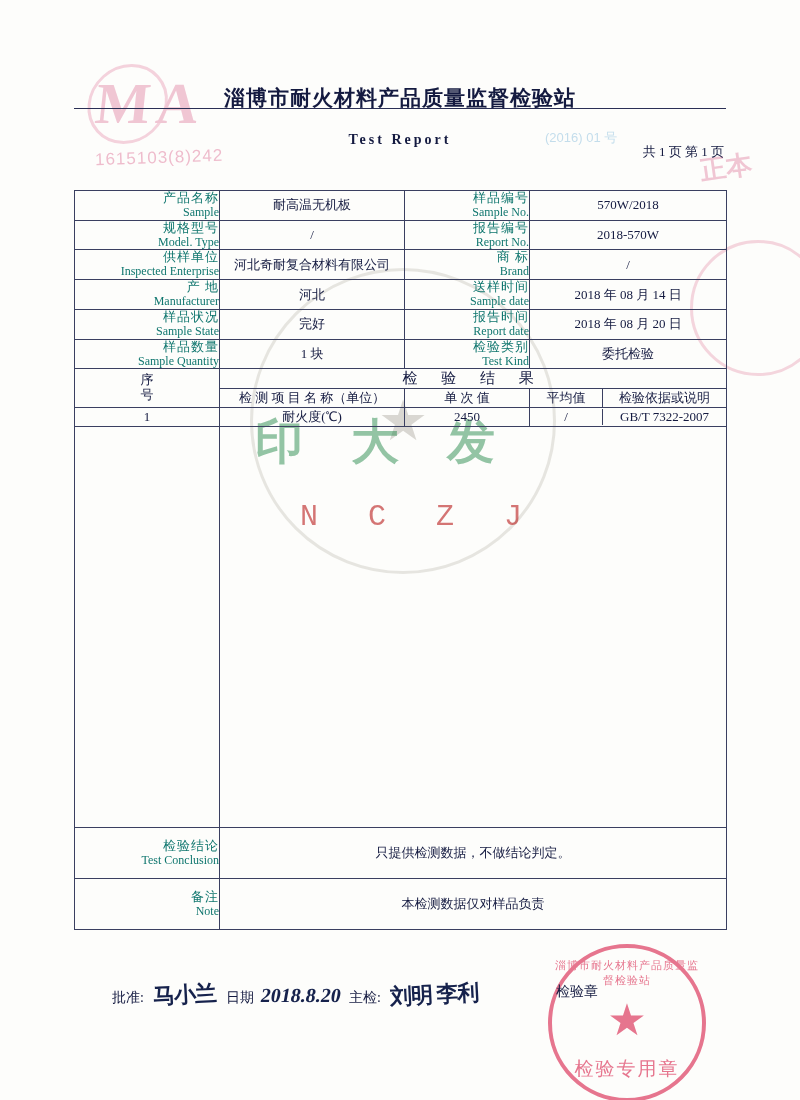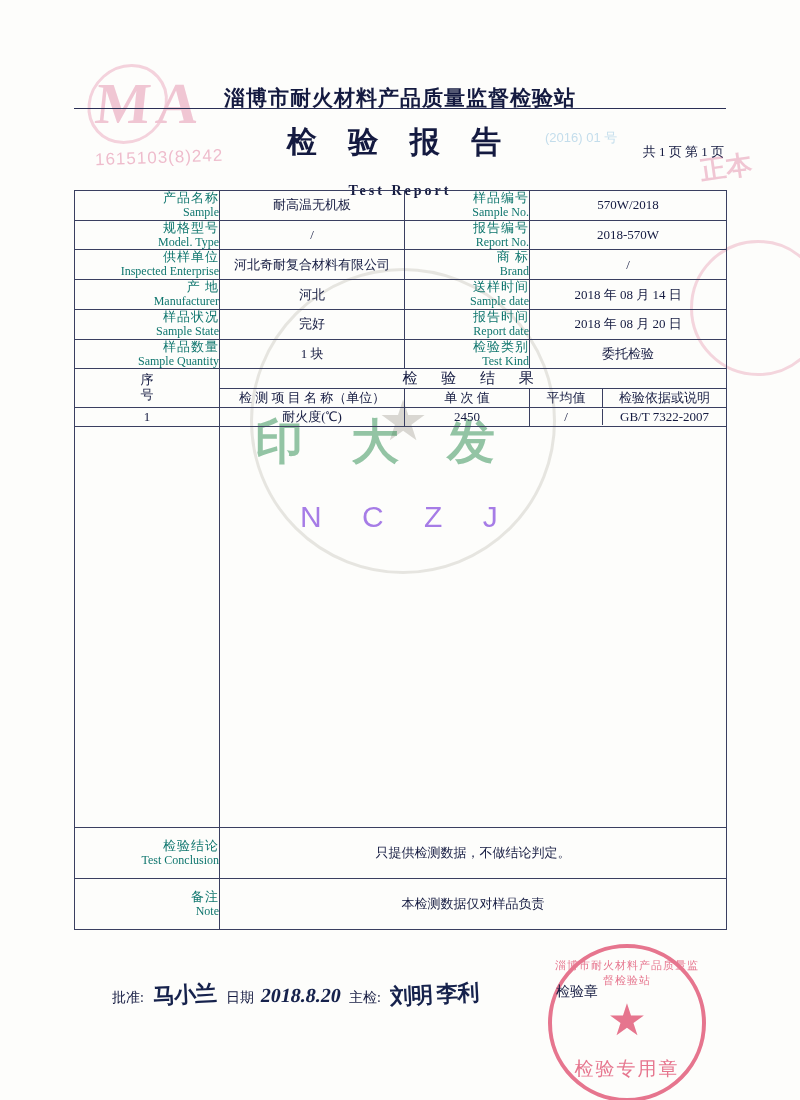--- a/index.html
+++ b/index.html
@@ -139,25 +139,25 @@
     color: #15803d;
     font-size: 48px;
     letter-spacing: 18px;
     opacity: .45;
     font-weight: bold;
     margin-top: 20px;
   }
   .stamp-nczj {
     left: 300px;
     top: 500px;
-    color: #6d28d9;
+    color: #b91c1c;
     font-size: 30px;
     letter-spacing: 16px;
     opacity: .6;
-    font-family: Liberation Sans, sans-serif;
+    font-family: Liberation Mono, monospace;
   }
   .stamp-right-seal {
     left: 690px;
     top: 240px;
     width: 130px;
     height: 130px;
     border: 3px solid #e9a3b8;
     border-radius: 50%;
     opacity: .45;
   }
@@ -385,21 +385,20 @@
 
   <div class="stamp stamp-red-round">
     <div class="arcline">淄博市耐火材料产品质量监督检验站</div>
     <div class="star">★</div>
     <div class="bot">检验专用章</div>
   </div>
 
   <div class="hdr-rule"></div>
   <div class="hdr">
     <div class="cn-title">淄博市耐火材料产品质量监督检验站</div>
-    <div class="big-title">检 验 报 告</div>
     <div class="en-sub">Test    Report</div>
   </div>
   <div class="pagecount">共 1 页 第 1 页</div>
 
   <table class="main">
     <colgroup>
       <col style="width:145px">
       <col style="width:185px">
       <col style="width:125px">
       <col style="width:197px">

